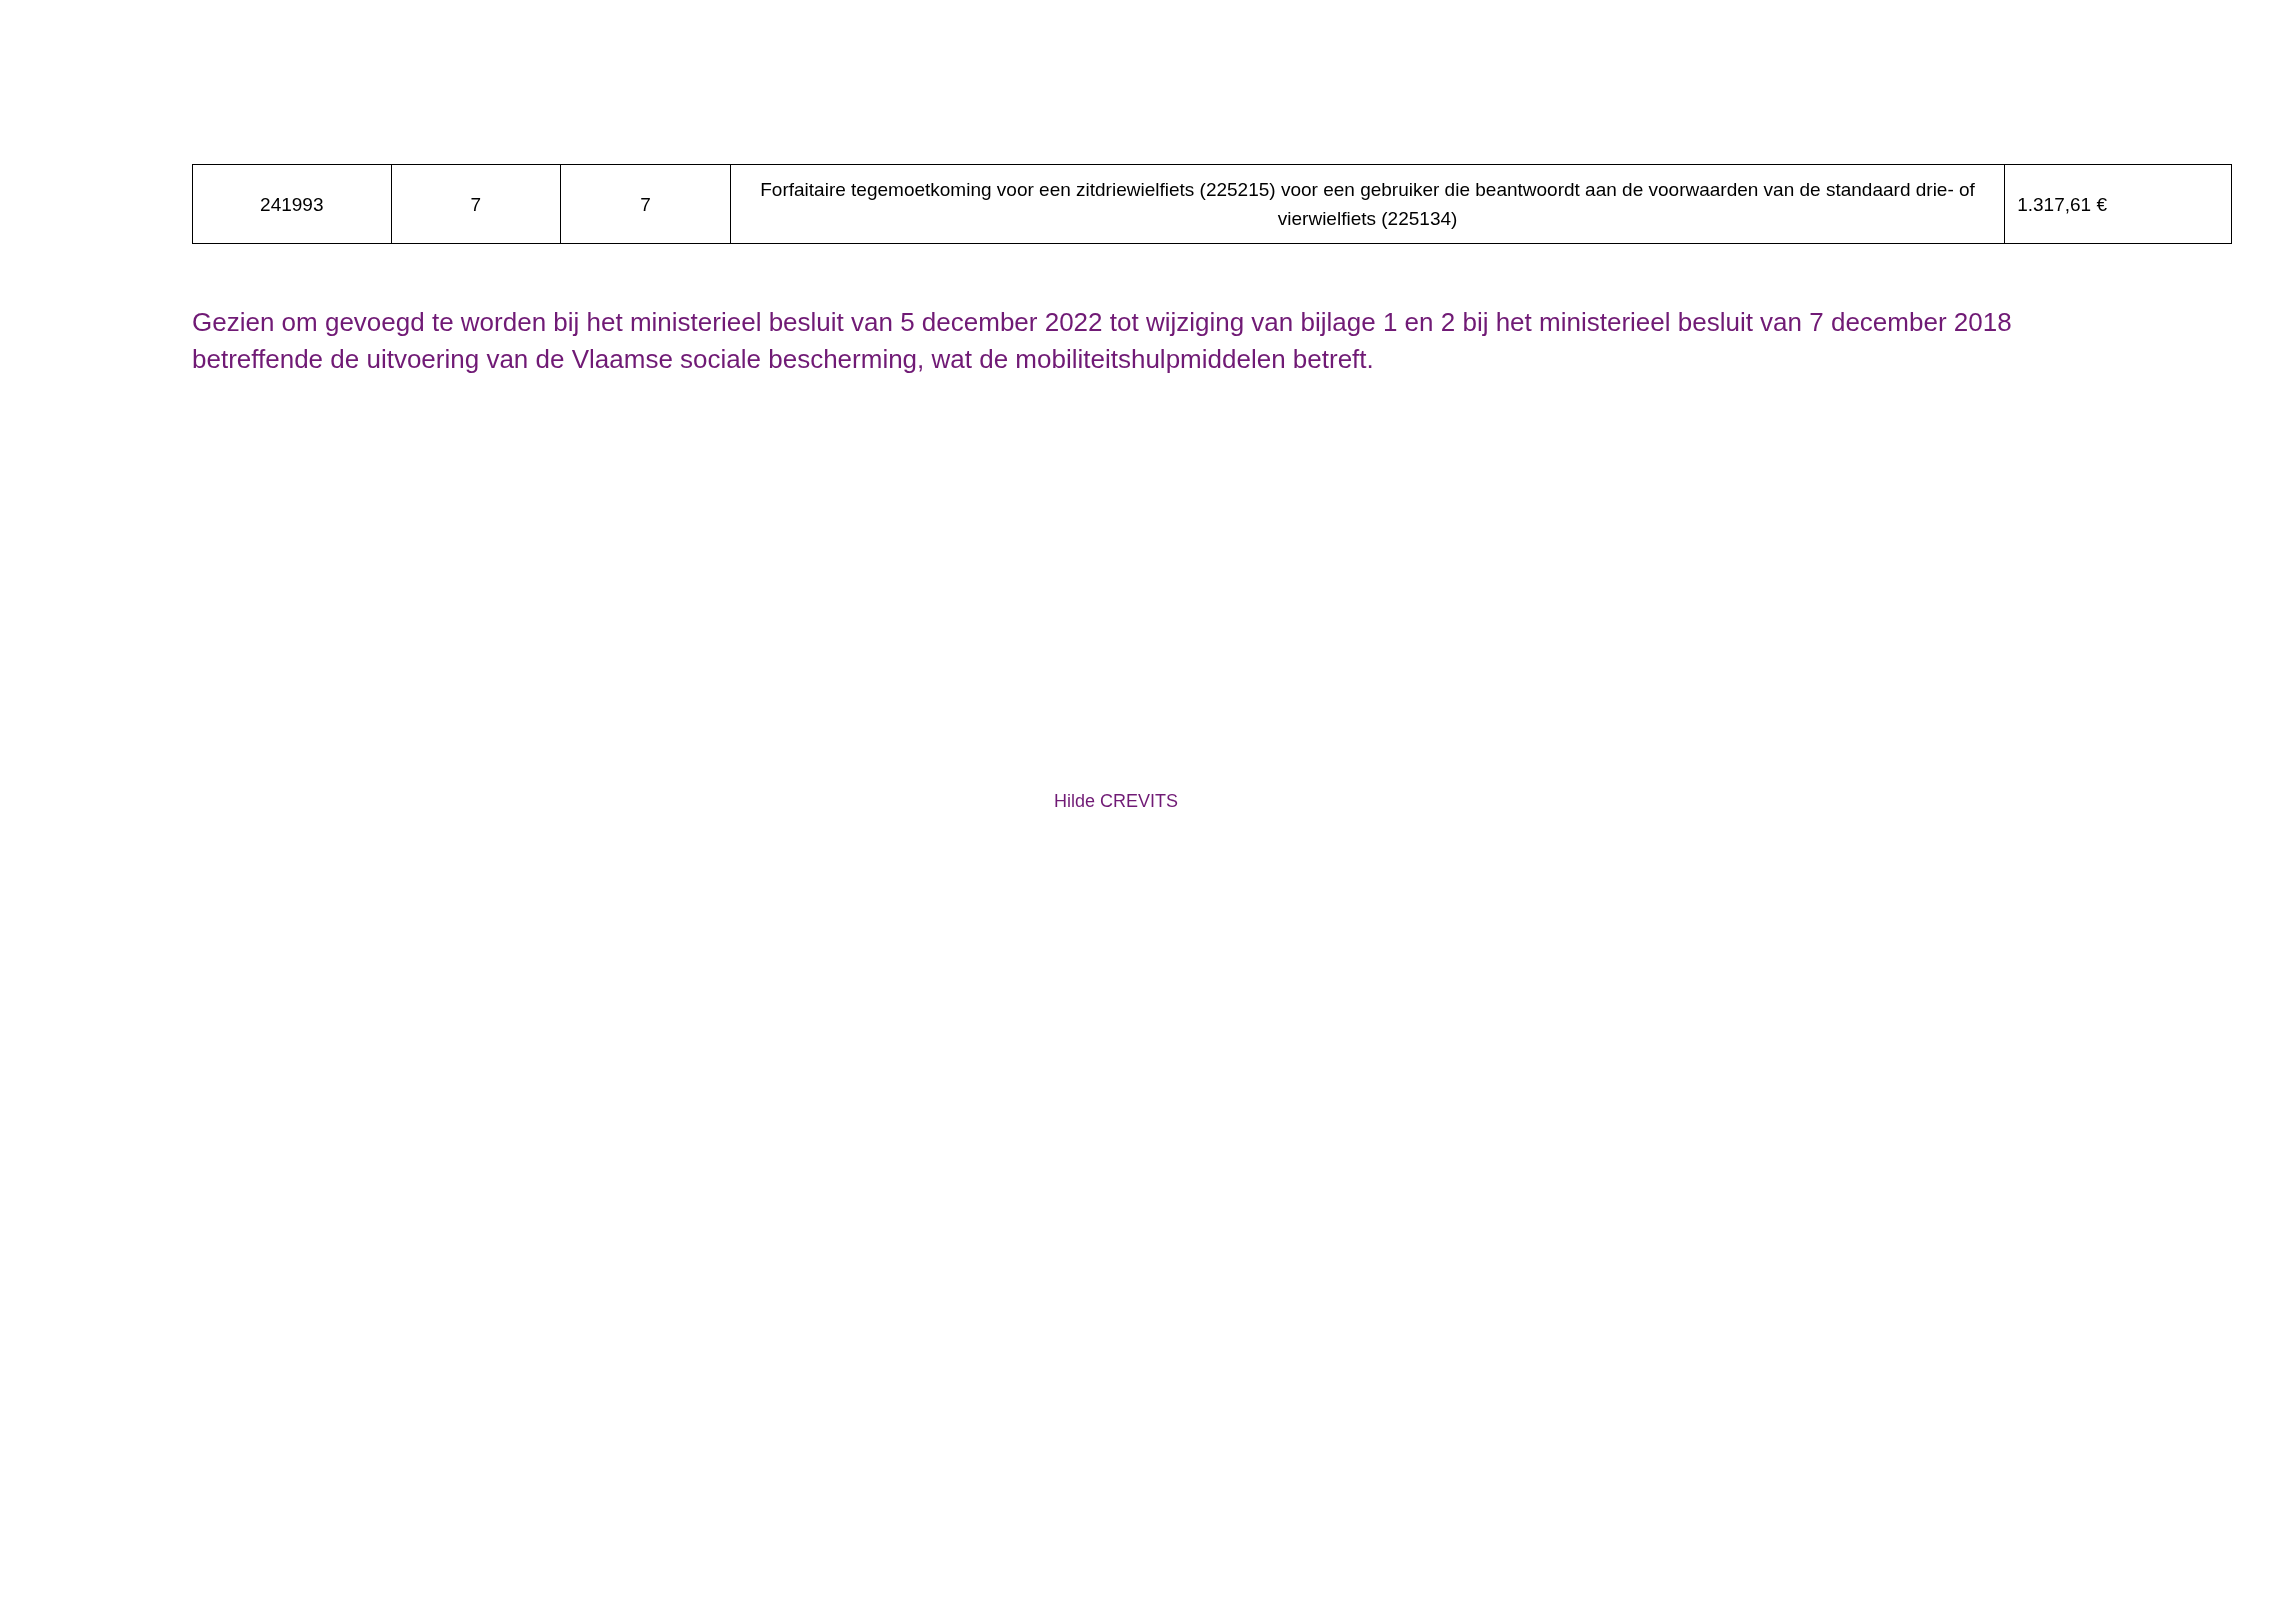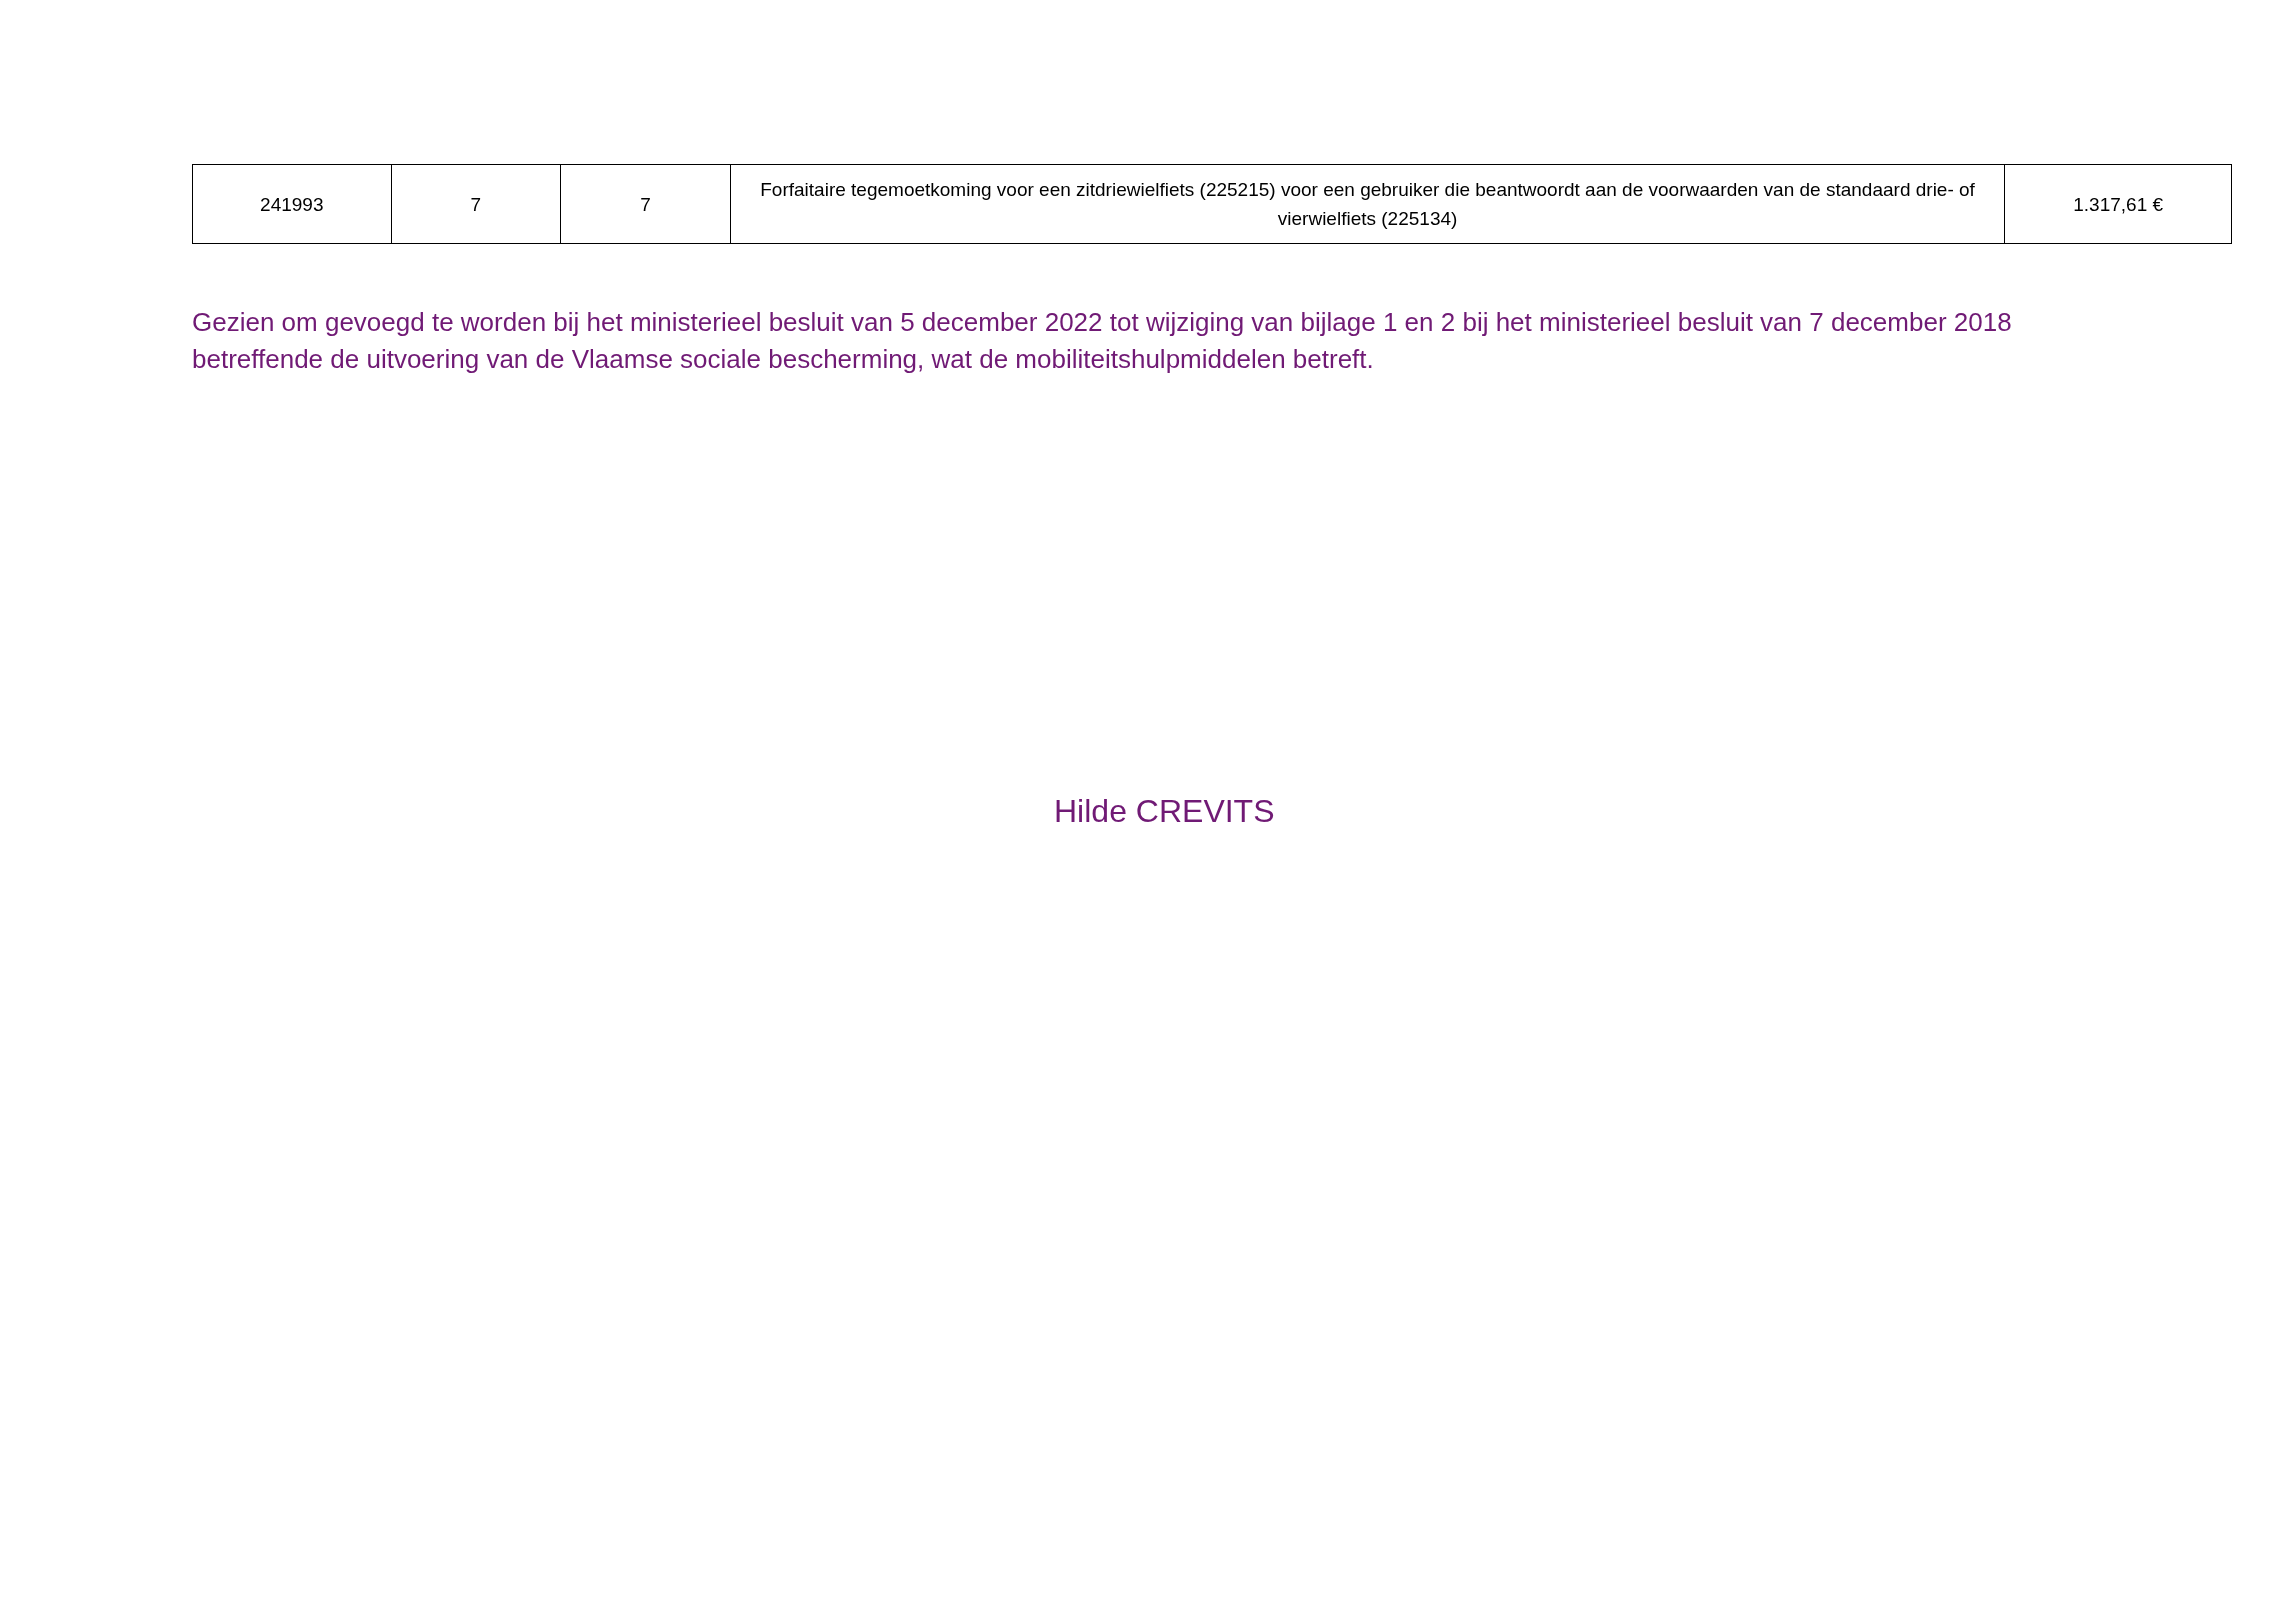--- a/index.html
+++ b/index.html
@@ -38,21 +38,21 @@
     border: 1.5px solid #000000;
     padding: 9.8px 11.8px;
     vertical-align: middle;
     font-size: 19px;
     line-height: 1.55;
   }
   .col-code   { width: 174px;  text-align: center; }
   .col-a      { width: 145px;  text-align: center; }
   .col-b      { width: 145px;  text-align: center; }
   .col-desc   { width: 1250px; text-align: center; }
-  .col-amount { width: 202px;  text-align: center; }
+  .col-amount { width: 202px;  text-align: left; }
 
   
   .para {
     position: absolute;
     font-size: 26px;
     line-height: 1.42;
     color: #701a75;
   }
   .para-intro {
     left: 192px;
@@ -68,21 +68,21 @@
   .para-minister {
     left: 729px;
     top: 524px;
     width: 1274px;
     font-size: 27px;
   }
   .para-signature {
     left: 1054px;
     top: 789px;
     width: 882px;
-    font-size: 32px;
+    font-size: 18px;
   }
 </style>
 </head>
 <body>
 
 <div class="page">
 
   <table class="tariff-table">
     <tbody>
       <tr>

